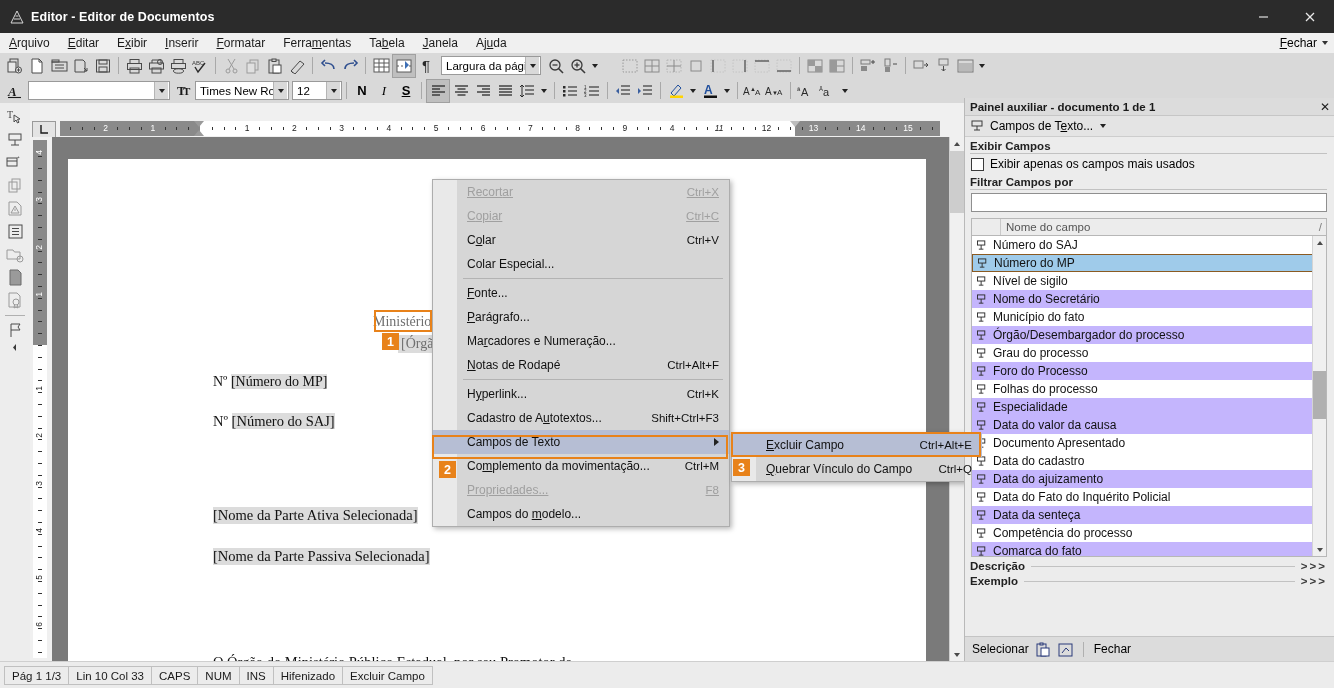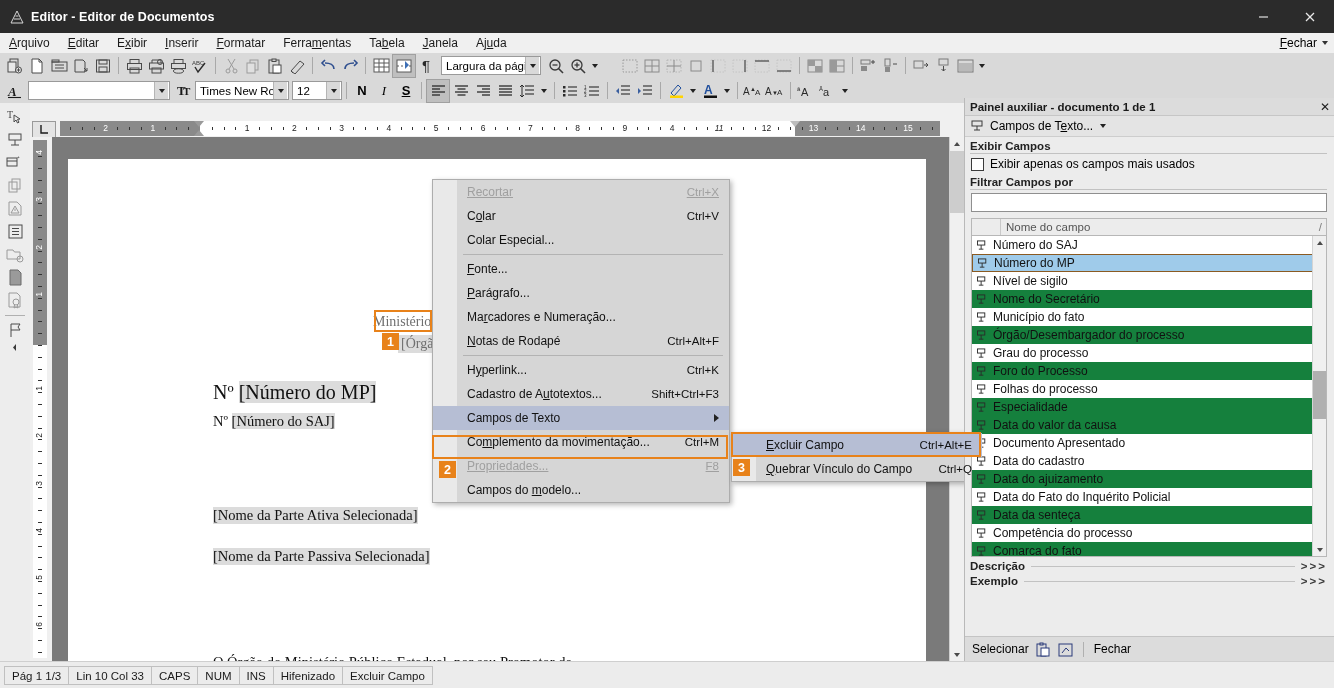--- a/index.html
+++ b/index.html
@@ -129,21 +129,21 @@
   .rp-secline{height:1px;background:#c2c2c2;margin:1px 8px 0 5px;}
   .rp-check{display:flex;align-items:center;gap:6px;padding:3px 0 2px 6px;font-size:12px;}
   .cbox{width:11px;height:11px;background:#fff;border:1px solid #3b3b3b;}
   .rp-input{margin:3px 8px 0 6px;height:17px;background:#fff;border:1px solid #8f8f8f;}
   .listhead{margin:6px 8px 0 6px;height:16px;background:#ececec;border:1px solid #b7b7b7;display:flex;align-items:center;font-size:11.5px;color:#555;}
   .listhead .c1{width:28px;border-right:1px solid #c9c9c9;height:100%;}
   .listhead .c2{padding-left:5px;flex:1;}
   .listhead .srt{margin-left:auto;padding-right:4px;color:#7d7d7d;}
   .listbox{margin:0 8px 0 6px;height:320px;background:#fff;border:1px solid #b7b7b7;border-top:none;position:relative;overflow:hidden;}
   .lrow{height:18px;display:flex;align-items:center;padding-left:5px;font-size:12px;color:#111;gap:5px;}
-  .lrow.alt{background:#15803d;}
+  .lrow.alt{background:#c4b5fd;}
   .lrow.sel{background:#9fcbea;border:1px solid #8a5a22;height:16px;margin-right:2px;}
   .lscroll{position:absolute;right:0;top:0;width:13px;height:100%;background:#f0f0f0;border-left:1px solid #d4d4d4;}
   .lscroll .sbtn{width:13px;height:13px;display:flex;align-items:center;justify-content:center;font-size:8px;color:#333;}
   .lscroll .thumb{position:absolute;left:0;top:135px;width:13px;height:48px;background:#b0b0b0;}
   .rp-row2{margin:3px 8px 0 5px;display:flex;align-items:center;font-size:11.5px;font-weight:bold;color:#222;}
   .rp-row2 .dots{flex:1;height:1px;background:#c2c2c2;margin:0 6px;}
   .rp-row2 .chev{font-weight:bold;letter-spacing:2px;color:#3a3a3a;}
   .rp-foot{position:absolute;left:0;bottom:0;width:370px;height:24px;background:#dcdcdc;border-top:1px solid #c4c4c4;
      display:flex;align-items:center;gap:7px;padding:0 7px;font-size:12px;}
   .rp-foot .vsep{width:1px;height:15px;background:#b0b0b0;margin:0 3px;}
@@ -890,21 +890,21 @@
       <div class="tick" style="top: 500px;"></div>
       <div class="tick" style="top: 511.8px;"></div>
       <div class="num" style="top: 482.2px;">6</div>
     </div>
 
   <div class="docarea">
     <div class="page">
       <div class="doctext" style="position:absolute;left:305px;top:155px;font-size:14px;color:#6f6f6f;">Ministério</div>
       <div class="doctext field" style="position:absolute;left:330px;top:176px;font-size:14px;color:#6f6f6f;padding:1px 3px;">[Órgão]</div>
 
-      <div class="doctext" style="position:absolute;left:145px;top:222px;font-size:20px;text-align:center;">
+      <div class="doctext" style="position:absolute;left:145px;top:215px;font-size:14px;text-align:center;">
         <span>Nº </span><span class="field">[Número do MP]</span>
       </div>
       <div class="doctext" style="position:absolute;left:145px;top:254px;font-size:14.5px;">
         <span>Nº </span><span class="field">[Número do SAJ]</span>
       </div>
 
       <div class="doctext field" style="position:absolute;left:145px;top:348px;font-size:14.5px;">[Nome da Parte Ativa Selecionada]</div>
       <div class="doctext field" style="position:absolute;left:145px;top:389px;font-size:14.5px;">[Nome da Parte Passiva Selecionada]</div>
 
       <div class="doctext" style="position:absolute;left:145px;top:495px;font-size:14.5px;width:660px;">O  Órgão  do  Ministério  Público  Estadual,  por  seu  Promotor  de</div>
@@ -924,20 +924,24 @@
       </div>
     </div>
   </div>
 
   <div class="ctxmenu">
     <div class="gut"></div>
 
     <div class="mi disabled">
       <span>Recor<u>t</u>ar</span>
       <span class="sc">Ctrl+X</span>
+    </div>
+    <div class="mi disabled">
+      <span><u>C</u>opiar</span>
+      <span class="sc">Ctrl+C</span>
     </div>
     <div class="mi">
       <span>C<u>o</u>lar</span>
       <span class="sc">Ctrl+V</span>
     </div>
     <div class="mi">
       <span>Colar Especial...</span>
     </div>
     <div class="msep"></div>
     <div class="mi">

